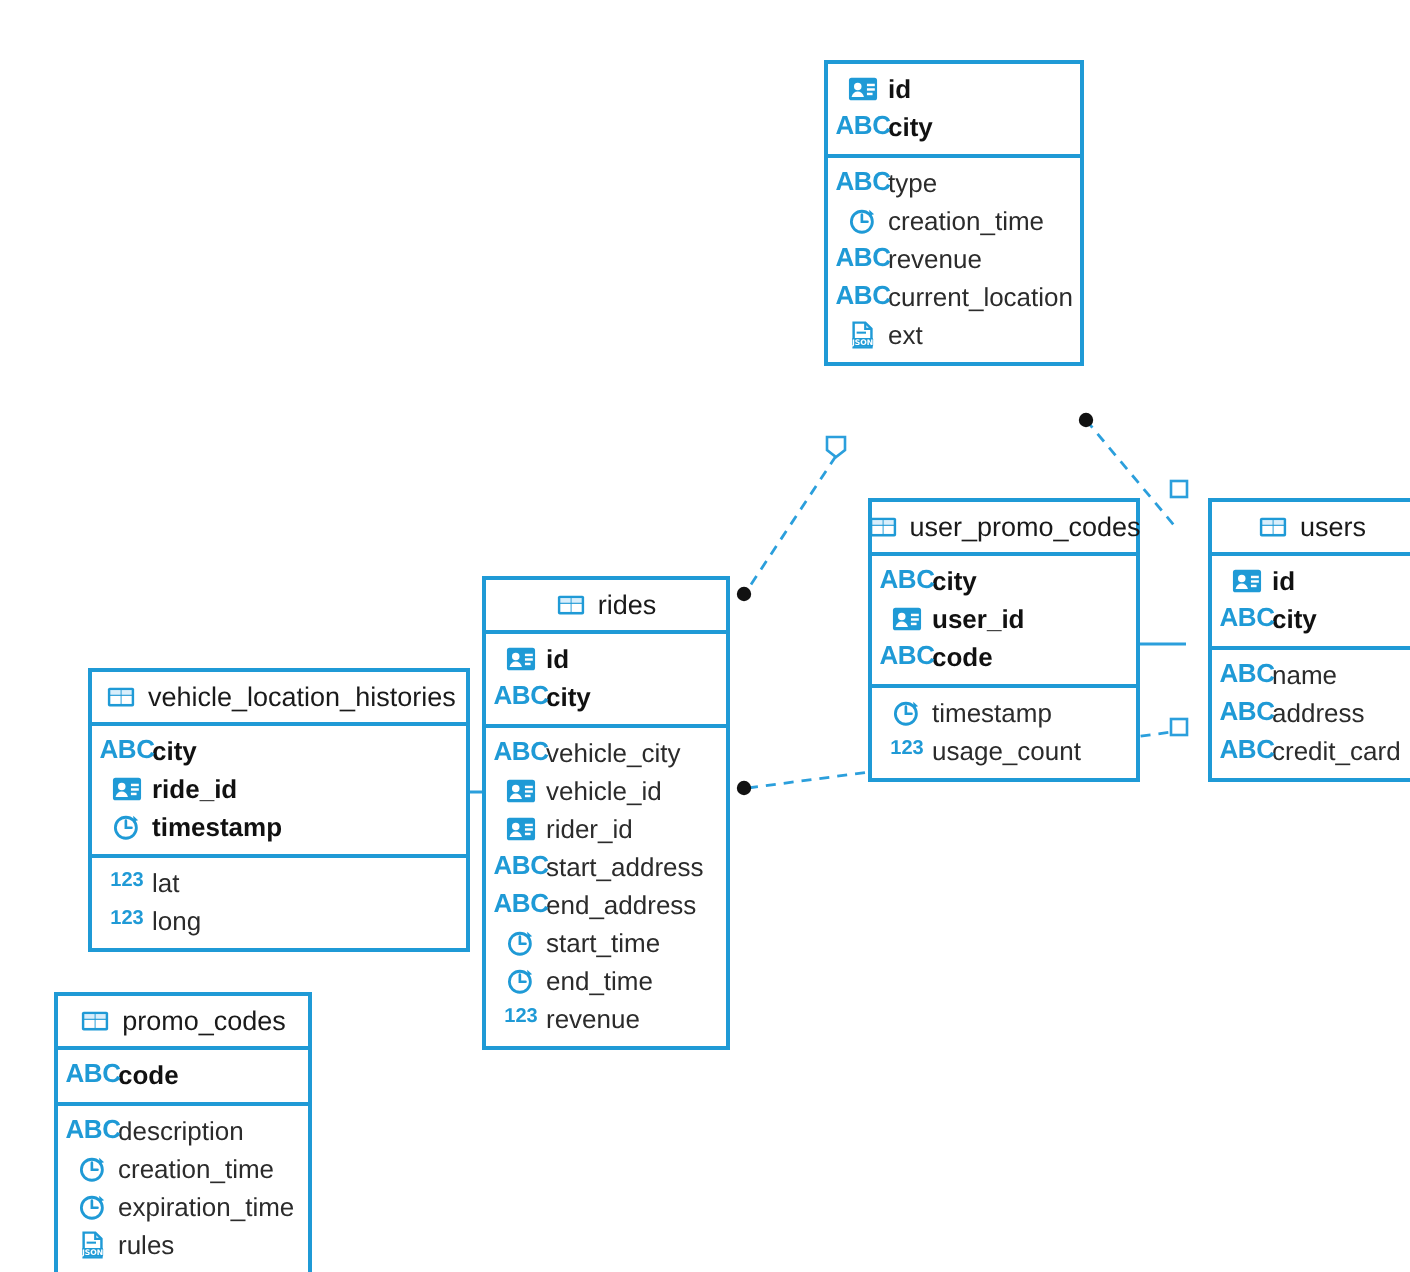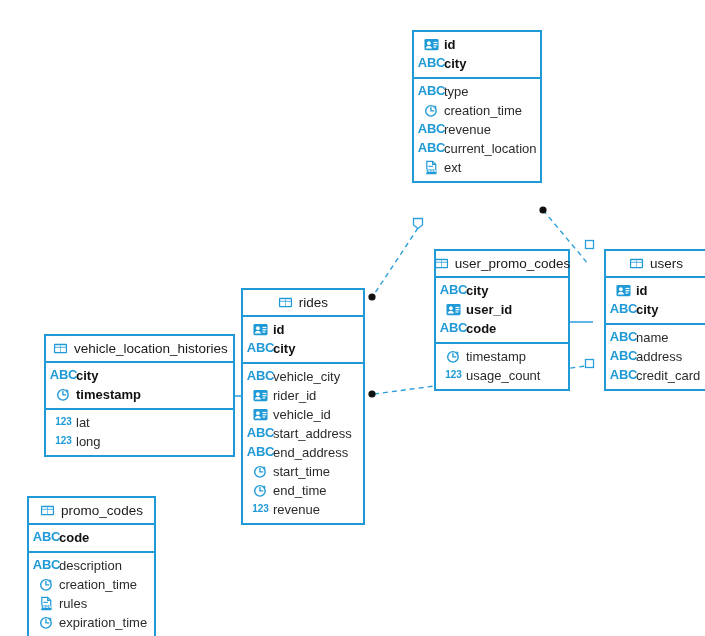--- a/index.html
+++ b/index.html
@@ -357,34 +357,34 @@
           <span class="ficon">
             <svg width="15" height="15" viewBox="0 0 16 16">
               <rect x="0.5" y="2" width="15" height="12" rx="1.4" fill="#1f9ad6"></rect>
               <circle cx="5.2" cy="6.6" r="2" fill="#ffffff"></circle>
               <path d="M1.9 12.3c0.35-2 1.75-3 3.3-3s2.95 1 3.3 3z" fill="#ffffff"></path>
               <rect x="10.1" y="5.2" width="4.2" height="1.3" fill="#ffffff"></rect>
               <rect x="10.1" y="7.6" width="4.2" height="1.3" fill="#ffffff"></rect>
               <rect x="10.1" y="10" width="3" height="1.3" fill="#ffffff"></rect>
             </svg>
           </span>
+          <span>vehicle_id</span>
+        </div>
+        <div class="field-row">
+          <span class="ficon">
+            <svg width="15" height="15" viewBox="0 0 16 16">
+              <rect x="0.5" y="2" width="15" height="12" rx="1.4" fill="#1f9ad6"></rect>
+              <circle cx="5.2" cy="6.6" r="2" fill="#ffffff"></circle>
+              <path d="M1.9 12.3c0.35-2 1.75-3 3.3-3s2.95 1 3.3 3z" fill="#ffffff"></path>
+              <rect x="10.1" y="5.2" width="4.2" height="1.3" fill="#ffffff"></rect>
+              <rect x="10.1" y="7.6" width="4.2" height="1.3" fill="#ffffff"></rect>
+              <rect x="10.1" y="10" width="3" height="1.3" fill="#ffffff"></rect>
+            </svg>
+          </span>
           <span>rider_id</span>
-        </div>
-        <div class="field-row">
-          <span class="ficon">
-            <svg width="15" height="15" viewBox="0 0 16 16">
-              <rect x="0.5" y="2" width="15" height="12" rx="1.4" fill="#1f9ad6"></rect>
-              <circle cx="5.2" cy="6.6" r="2" fill="#ffffff"></circle>
-              <path d="M1.9 12.3c0.35-2 1.75-3 3.3-3s2.95 1 3.3 3z" fill="#ffffff"></path>
-              <rect x="10.1" y="5.2" width="4.2" height="1.3" fill="#ffffff"></rect>
-              <rect x="10.1" y="7.6" width="4.2" height="1.3" fill="#ffffff"></rect>
-              <rect x="10.1" y="10" width="3" height="1.3" fill="#ffffff"></rect>
-            </svg>
-          </span>
-          <span>vehicle_id</span>
         </div>
         <div class="field-row">
           <span class="ficon">
             <span class="abc-ic">ABC</span>
           </span>
           <span>start_address</span>
         </div>
         <div class="field-row">
           <span class="ficon">
             <span class="abc-ic">ABC</span>
@@ -435,20 +435,33 @@
       <div class="tbl-section keys">
         <div class="field-row pk">
           <span class="ficon">
             <span class="abc-ic">ABC</span>
           </span>
           <span>city</span>
         </div>
         <div class="field-row pk">
           <span class="ficon">
             <svg width="15" height="15" viewBox="0 0 16 16">
+              <rect x="0.5" y="2" width="15" height="12" rx="1.4" fill="#1f9ad6"></rect>
+              <circle cx="5.2" cy="6.6" r="2" fill="#ffffff"></circle>
+              <path d="M1.9 12.3c0.35-2 1.75-3 3.3-3s2.95 1 3.3 3z" fill="#ffffff"></path>
+              <rect x="10.1" y="5.2" width="4.2" height="1.3" fill="#ffffff"></rect>
+              <rect x="10.1" y="7.6" width="4.2" height="1.3" fill="#ffffff"></rect>
+              <rect x="10.1" y="10" width="3" height="1.3" fill="#ffffff"></rect>
+            </svg>
+          </span>
+          <span>ride_id</span>
+        </div>
+        <div class="field-row pk">
+          <span class="ficon">
+            <svg width="15" height="15" viewBox="0 0 16 16">
               <circle cx="7.4" cy="8.4" r="5.6" fill="#ffffff" stroke="#1f9ad6" stroke-width="1.5"></circle>
               <path d="M7.4 4.6 v3.8 h3.0" fill="none" stroke="#1f9ad6" stroke-width="1.4" stroke-linecap="round"></path>
               <path d="M11.3 2.0 l2.6 2.4 l-2.4 0.6 z" fill="#1f9ad6"></path>
             </svg>
           </span>
           <span>timestamp</span>
         </div>
       </div>
       <div class="tbl-section">
         <div class="field-row">
@@ -499,34 +512,34 @@
               <circle cx="7.4" cy="8.4" r="5.6" fill="#ffffff" stroke="#1f9ad6" stroke-width="1.5"></circle>
               <path d="M7.4 4.6 v3.8 h3.0" fill="none" stroke="#1f9ad6" stroke-width="1.4" stroke-linecap="round"></path>
               <path d="M11.3 2.0 l2.6 2.4 l-2.4 0.6 z" fill="#1f9ad6"></path>
             </svg>
           </span>
           <span>creation_time</span>
         </div>
         <div class="field-row">
           <span class="ficon">
             <svg width="15" height="15" viewBox="0 0 16 16">
+              <circle cx="7.4" cy="8.4" r="5.6" fill="#ffffff" stroke="#1f9ad6" stroke-width="1.5"></circle>
+              <path d="M7.4 4.6 v3.8 h3.0" fill="none" stroke="#1f9ad6" stroke-width="1.4" stroke-linecap="round"></path>
+              <path d="M11.3 2.0 l2.6 2.4 l-2.4 0.6 z" fill="#1f9ad6"></path>
+            </svg>
+          </span>
+          <span>expiration_time</span>
+        </div>
+        <div class="field-row">
+          <span class="ficon">
+            <svg width="15" height="15" viewBox="0 0 16 16">
               <path d="M3 1.4 h6.2 l3.3 3.3 v9.9 h-9.5 z" fill="#ffffff" stroke="#1f9ad6" stroke-width="1.3"></path>
               <path d="M9.2 1.4 v3.3 h3.3" fill="none" stroke="#1f9ad6" stroke-width="1.2"></path>
               <rect x="2.2" y="9.6" width="11.2" height="4.6" rx="0.6" fill="#1f9ad6"></rect>
               <text x="7.8" y="13.3" font-family="DejaVu Sans, sans-serif" font-size="4.1" font-weight="bold" fill="#ffffff" text-anchor="middle">JSON</text>
               <rect x="4.6" y="6.2" width="5" height="1.1" fill="#1f9ad6"></rect>
             </svg>
           </span>
           <span>rules</span>
         </div>
-        <div class="field-row">
-          <span class="ficon">
-            <svg width="15" height="15" viewBox="0 0 16 16">
-              <circle cx="7.4" cy="8.4" r="5.6" fill="#ffffff" stroke="#1f9ad6" stroke-width="1.5"></circle>
-              <path d="M7.4 4.6 v3.8 h3.0" fill="none" stroke="#1f9ad6" stroke-width="1.4" stroke-linecap="round"></path>
-              <path d="M11.3 2.0 l2.6 2.4 l-2.4 0.6 z" fill="#1f9ad6"></path>
-            </svg>
-          </span>
-          <span>expiration_time</span>
-        </div>
       </div>
     </div>
   </div>
 
 </body></html>

